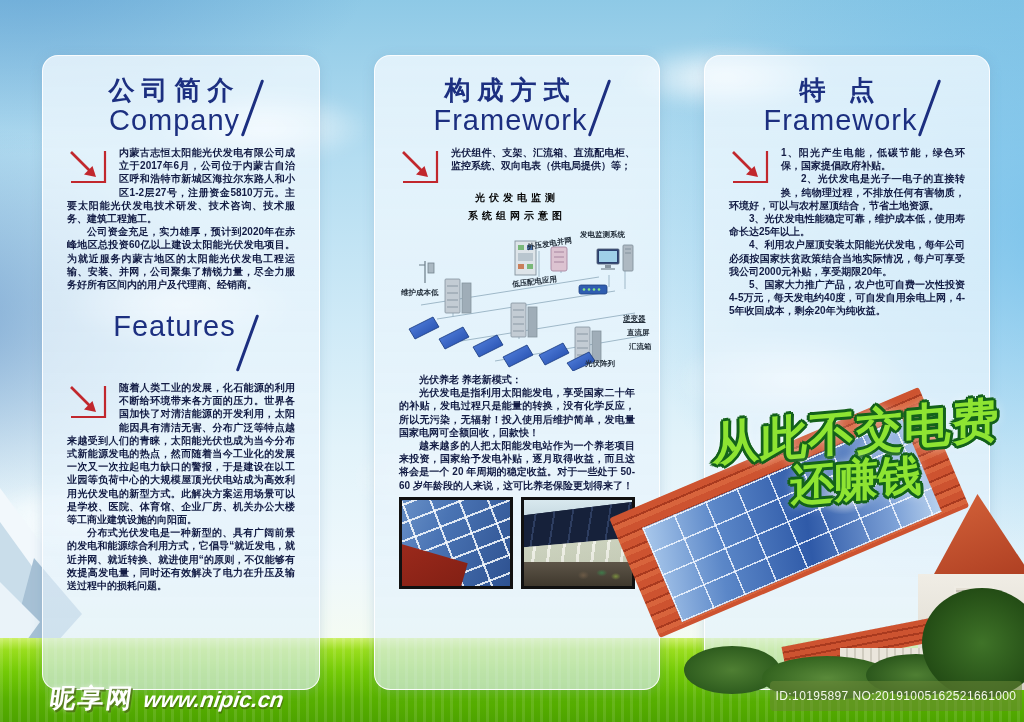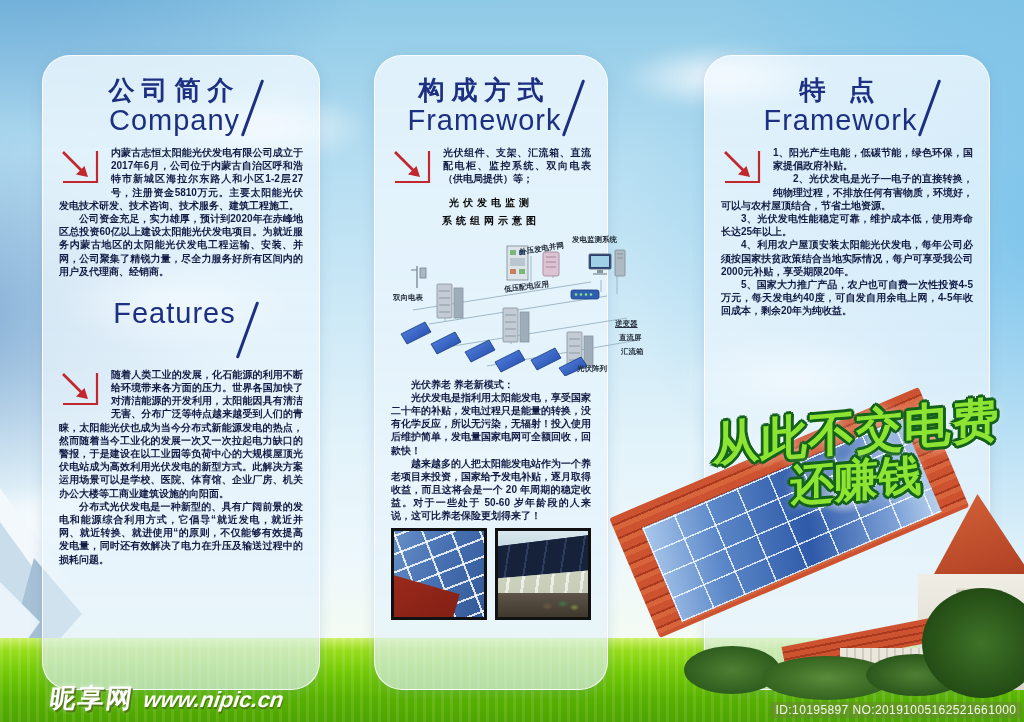--- a/index.html
+++ b/index.html
@@ -30,26 +30,26 @@
     background:
       repeating-linear-gradient(90deg, rgba(255,255,255,0.10) 0 3px, transparent 3px 9px),
       linear-gradient(180deg,#cdf06a 0%,#9ade1e 14%,#74ca06 40%,#58b100 72%,#4da300 100%);
   }
   .mountain{position:absolute;left:0;top:462px;width:120px;height:200px;}
   
   .panel{
     position:absolute;top:55px;height:635px;box-sizing:border-box;
     background:linear-gradient(180deg, rgba(243,250,255,0.78), rgba(225,240,250,0.66));
     border:1px solid rgba(255,255,255,0.9);
-    border-radius:28px;
+    border-radius:16px;
     box-shadow:0 2px 12px rgba(110,150,185,0.28);
-    padding:18px 16px 14px;
+    padding:18px 24px 14px;
   }
   #panel-left{left:42px;width:278px;}
-  #panel-mid{left:374px;width:234px;}
+  #panel-mid{left:374px;width:286px;}
   #panel-right{left:704px;width:286px;}
   .sec-head{display:flex;justify-content:center;align-items:flex-start;gap:10px;color:#1c2f80;margin:2px 0 8px;}
   .head-col{text-align:center;}
   .head-col .zh{display:block;font-family:"DejaVu Serif","Liberation Serif",serif;
     font-size:26px;font-weight:bold;letter-spacing:7px;line-height:1.1;}
   .head-col .en{display:block;font-family:Liberation Sans, sans-serif;
     font-size:29px;line-height:1.05;letter-spacing:1px;}
   .slash{width:3px;height:60px;background:#1c2f80;transform:rotate(20deg);margin-top:2px;border-radius:2px;}
   .corner-arrow{float:left;width:44px;height:38px;margin:3px 8px 2px 0;}
   .bt{margin:0;font-size:10px;font-weight:bold;color:#131c44;line-height:1.32;text-align:justify;}
@@ -135,21 +135,21 @@
   .b2{left:72px;bottom:-10px;width:130px;height:44px;background:radial-gradient(closest-side,#5a8a3a,#33631f);}
   .b3{right:58px;bottom:-6px;width:100px;height:42px;background:radial-gradient(closest-side,#4f7f33,#2b571c);}
   .b4{right:-18px;bottom:-8px;width:120px;height:110px;background:radial-gradient(closest-side,#3f7328,#234c15);}
   
   .nipic{position:absolute;left:50px;bottom:6px;z-index:8;display:flex;align-items:baseline;gap:10px;
     color:#fff;transform:skewX(-8deg);}
   .nipic .logo{font-size:26px;font-weight:bold;letter-spacing:2px;
     text-shadow:2px 2px 0 rgba(70,100,15,0.75), 0 0 5px rgba(255,255,255,0.55);}
   .nipic .url{font-size:22px;font-weight:bold;font-style:italic;
     text-shadow:1px 2px 0 rgba(70,100,15,0.7);}
-  .id-band{position:absolute;right:2px;bottom:4px;width:252px;height:16px;z-index:8;
+  .id-band{position:absolute;right:2px;bottom:11px;width:252px;height:30px;z-index:8;
     background:rgba(105,135,55,0.55);border-radius:4px;
     display:flex;align-items:center;justify-content:center;
     color:#f4f8ec;font-size:12px;letter-spacing:0.4px;}
 </style>
 </head>
 <body>
 
 <div class="sky"></div>
 <div class="cloud c1"></div>
 <div class="cloud c2"></div>
@@ -304,21 +304,21 @@
       </g>
 
       <g transform="translate(180,56)">
         <rect width="28" height="9" rx="2" fill="#2f5db0" stroke="#1c3f80" stroke-width="0.8"></rect>
         <circle cx="5" cy="4.5" r="1.3" fill="#86e686"></circle>
           <circle cx="10" cy="4.5" r="1.3" fill="#86e686"></circle>
         <circle cx="15" cy="4.5" r="1.3" fill="#86e686"></circle>
           <circle cx="20" cy="4.5" r="1.3" fill="#86e686"></circle>
       </g>
     </svg>
-    <span class="dlabel dl-1">双向电表</span>
+    <span class="dlabel dl-1">维护成本低</span>
     <span class="dlabel dl-2">发电监测系统</span>
     <span class="dlabel dl-3">外压发电并网</span>
     <span class="dlabel dl-4">低压配电应用</span>
     <span class="dlabel dl-5">逆变器</span>
     <span class="dlabel dl-6">直流屏</span>
     <span class="dlabel dl-7">汇流箱</span>
     <span class="dlabel dl-8">光伏阵列</span>
   </div>
 
   <p class="bt indent">光伏养老 养老新模式：</p>

